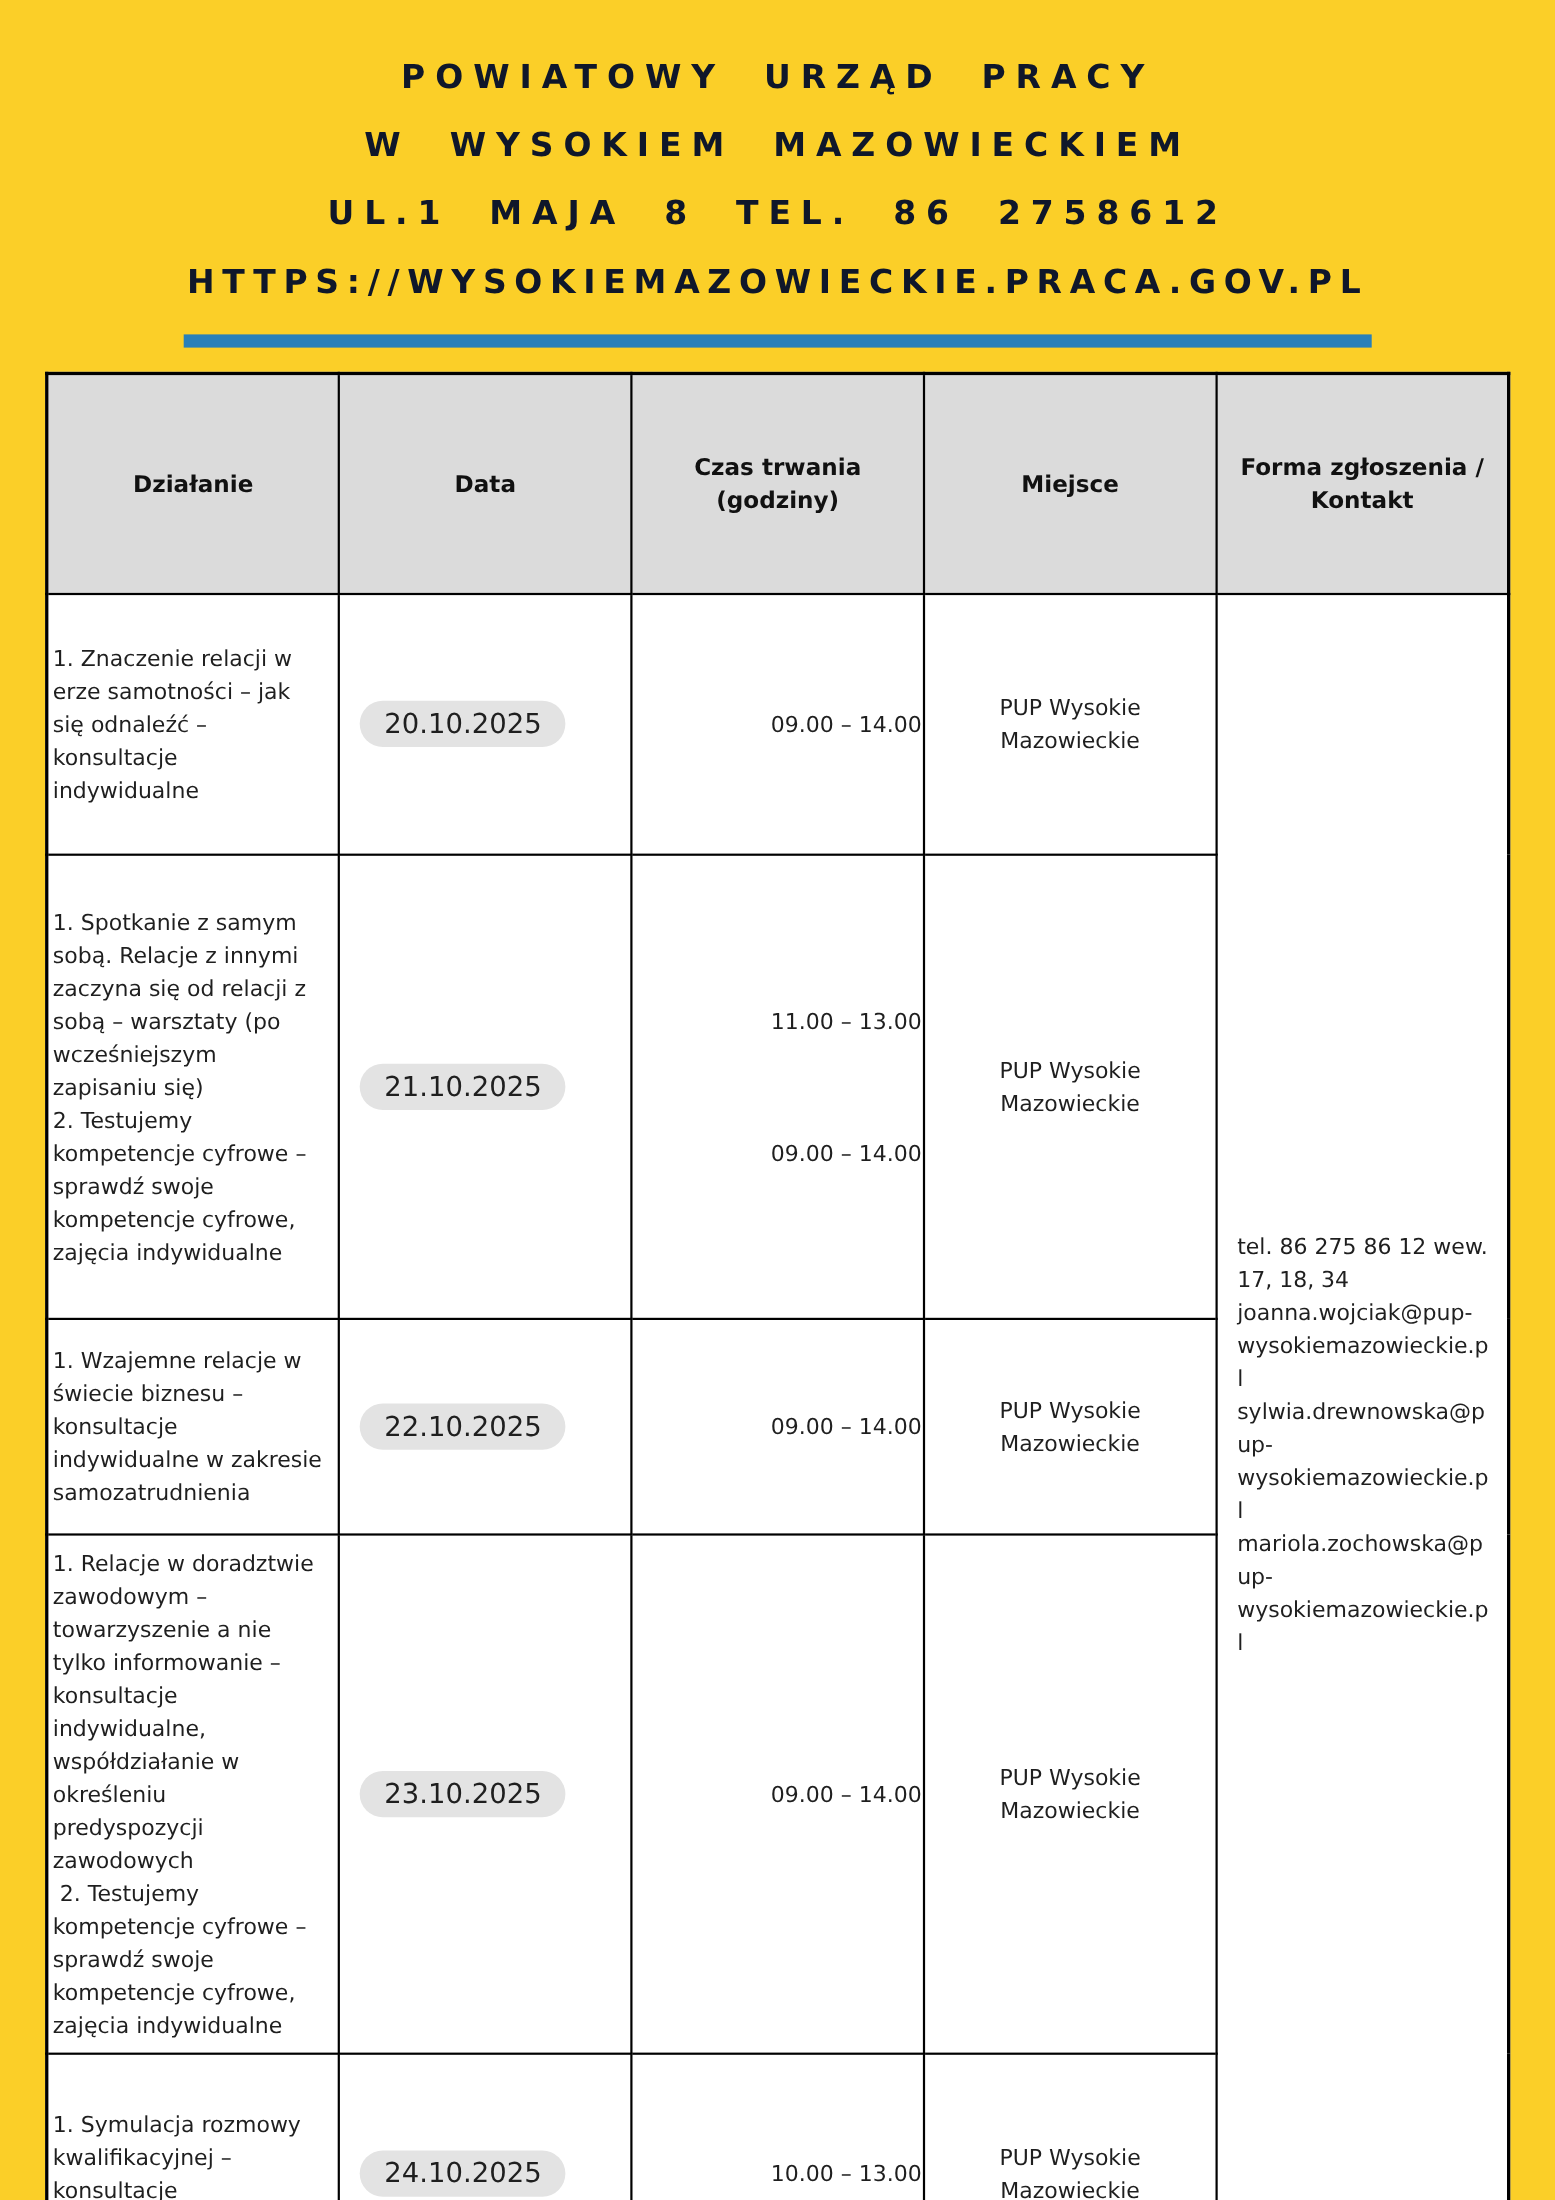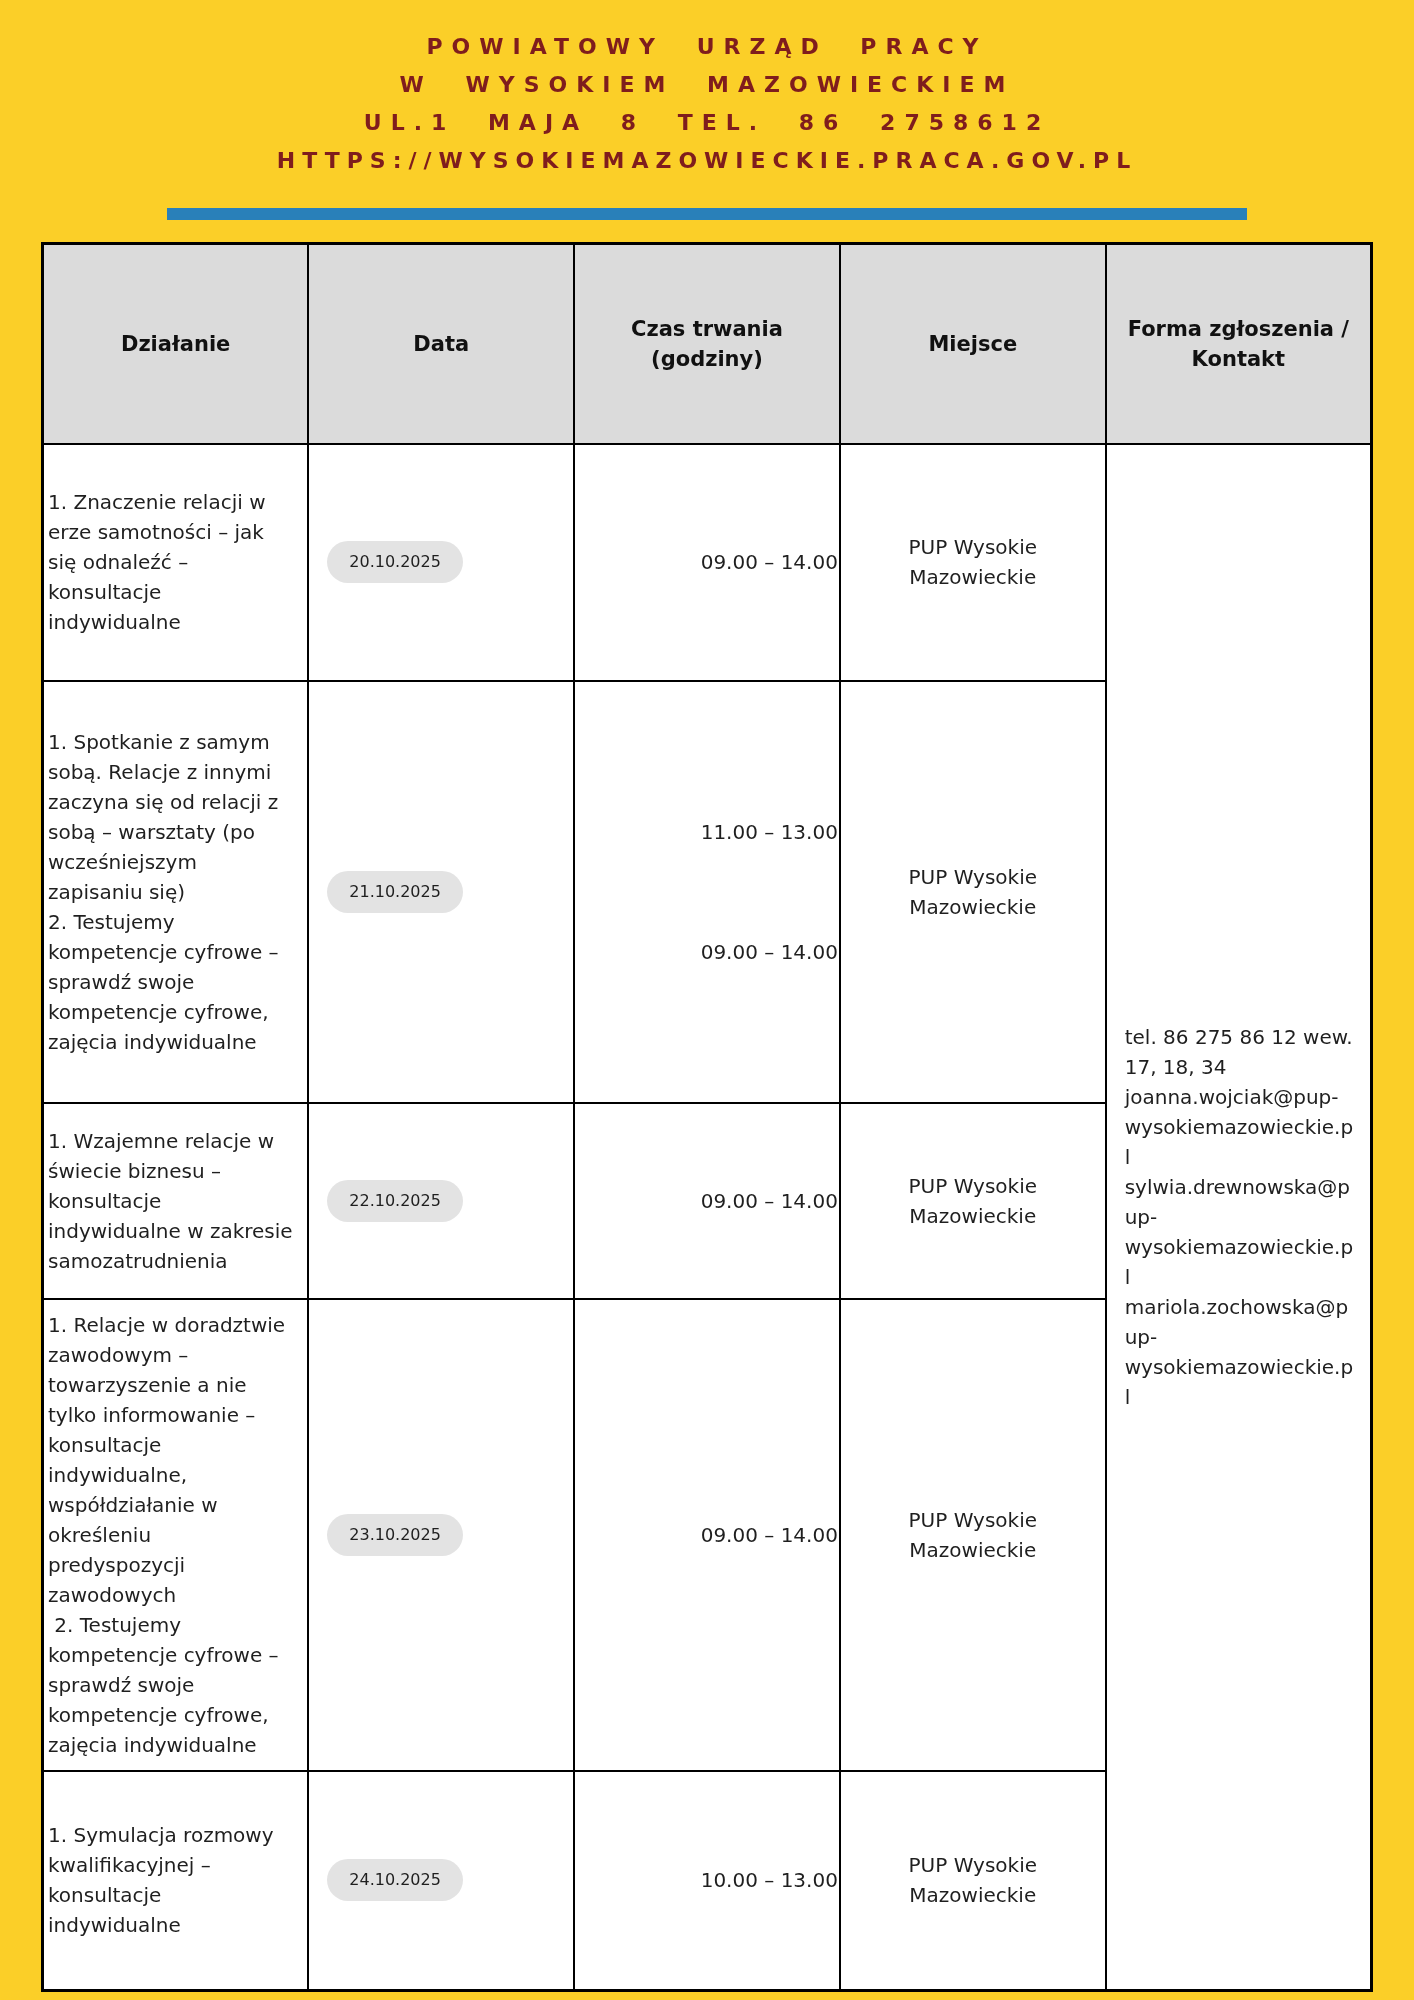--- a/index.html
+++ b/index.html
@@ -13,26 +13,27 @@
   }
   .page {
     width: 1414px;
     height: 2000px;
     box-sizing: border-box;
     padding-top: 28px;
   }
   .header { text-align: center; }
   .header-line {
     font-weight: bold;
-    font-size: 22px;
+    font-size: 30px;
     line-height: 38px;
     letter-spacing: 9px;
     word-spacing: 16px;
-    color: #7f1d1d;
+    color: #0f172a;
     white-space: nowrap;
+    margin-top: 24px;
   }
   .header-line.url { letter-spacing: 7px; word-spacing: 0; }
   .accent-bar {
     width: 1080px;
     height: 12px;
     margin: 28px auto 22px auto;
     background: #2980b9;
   }
   table.schedule {
     width: 1332px;
@@ -71,21 +72,21 @@
     text-align: left;
     padding: 10px 14px 10px 4px;
     white-space: pre-wrap;
   }
   td.date { text-align: left; padding-left: 18px; }
   .pill {
     display: inline-block;
     background: #e3e3e3;
     border-radius: 24px;
     padding: 6px 22px;
-    font-size: 16px;
+    font-size: 25px;
   }
   td.time {
     text-align: right;
     padding-left: 16px;
     white-space: pre-wrap;
   }
   td.place {
     text-align: center;
     white-space: pre-line;
   }

